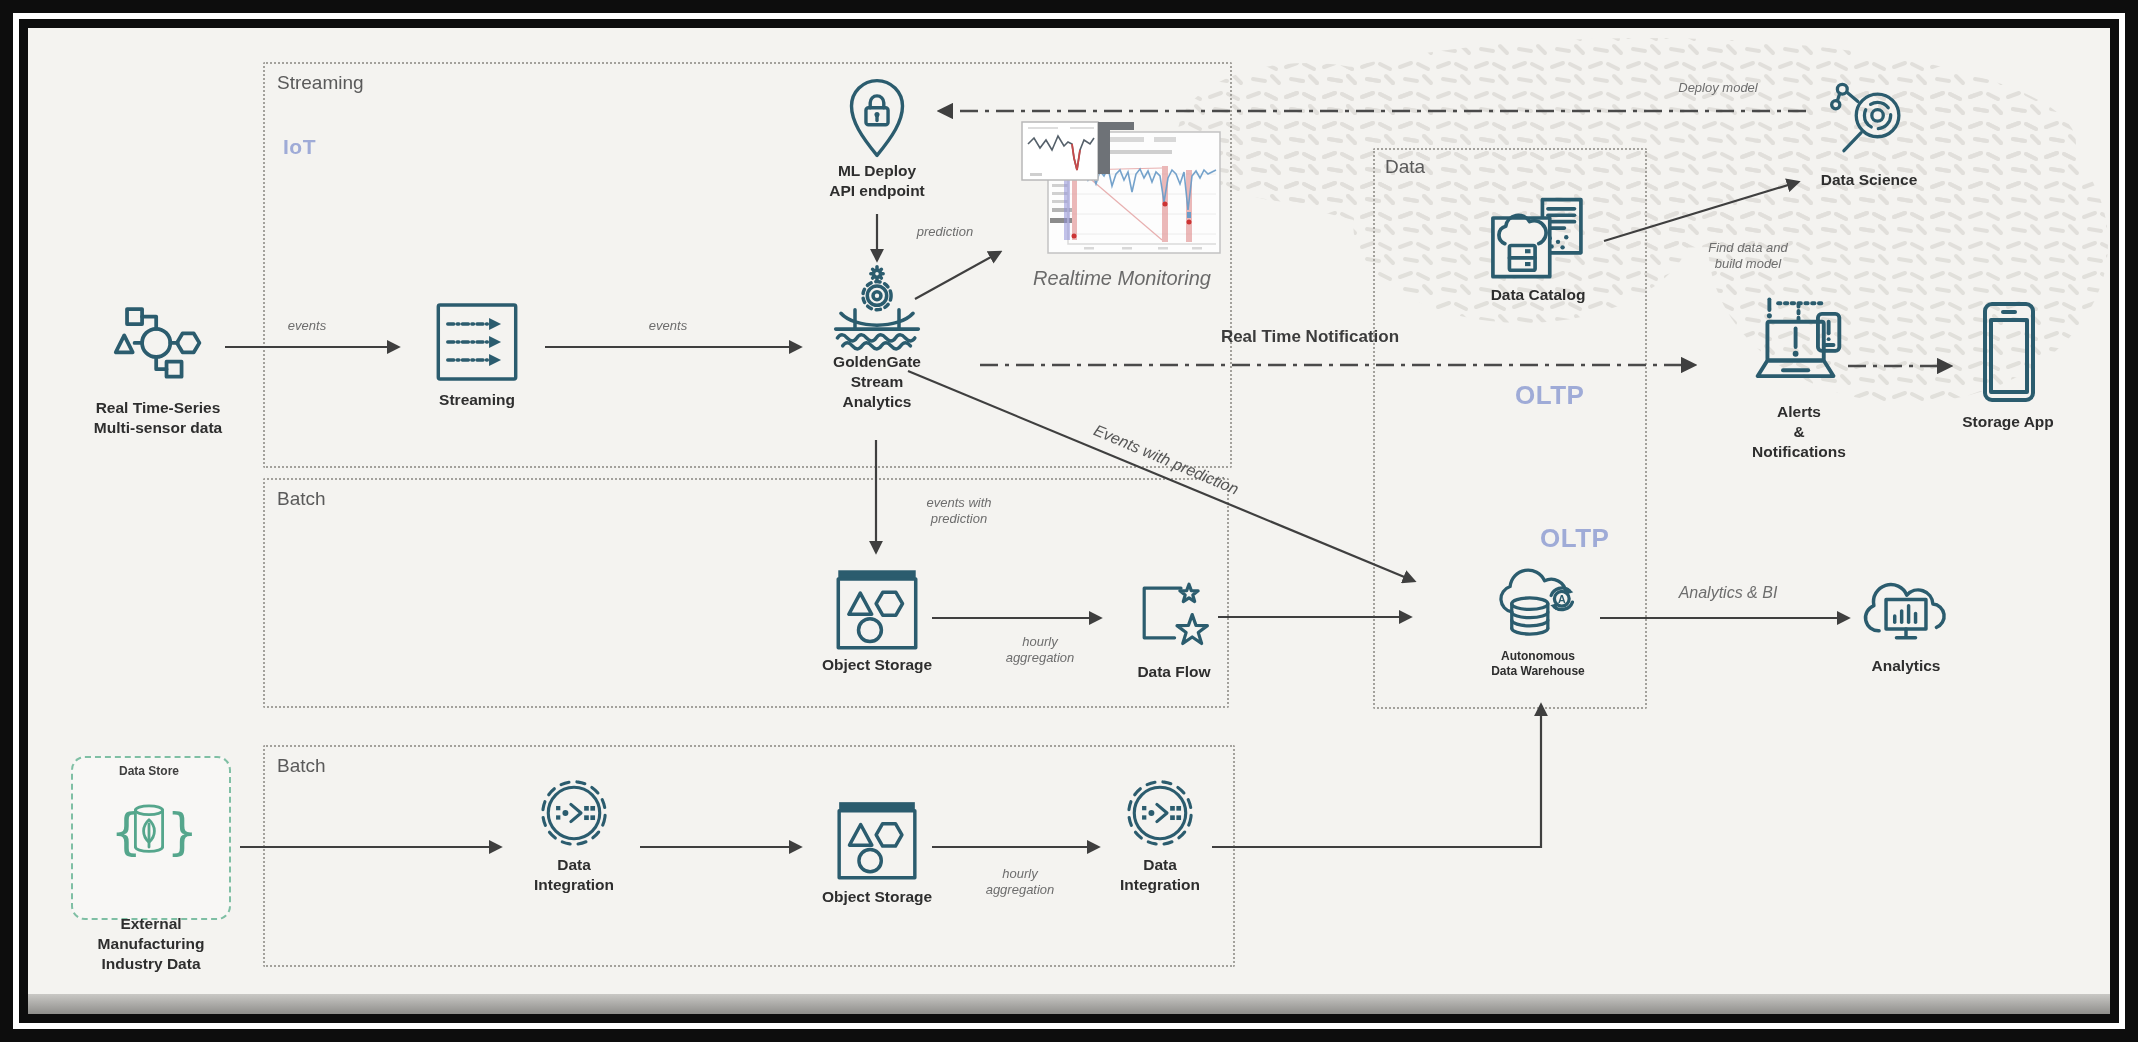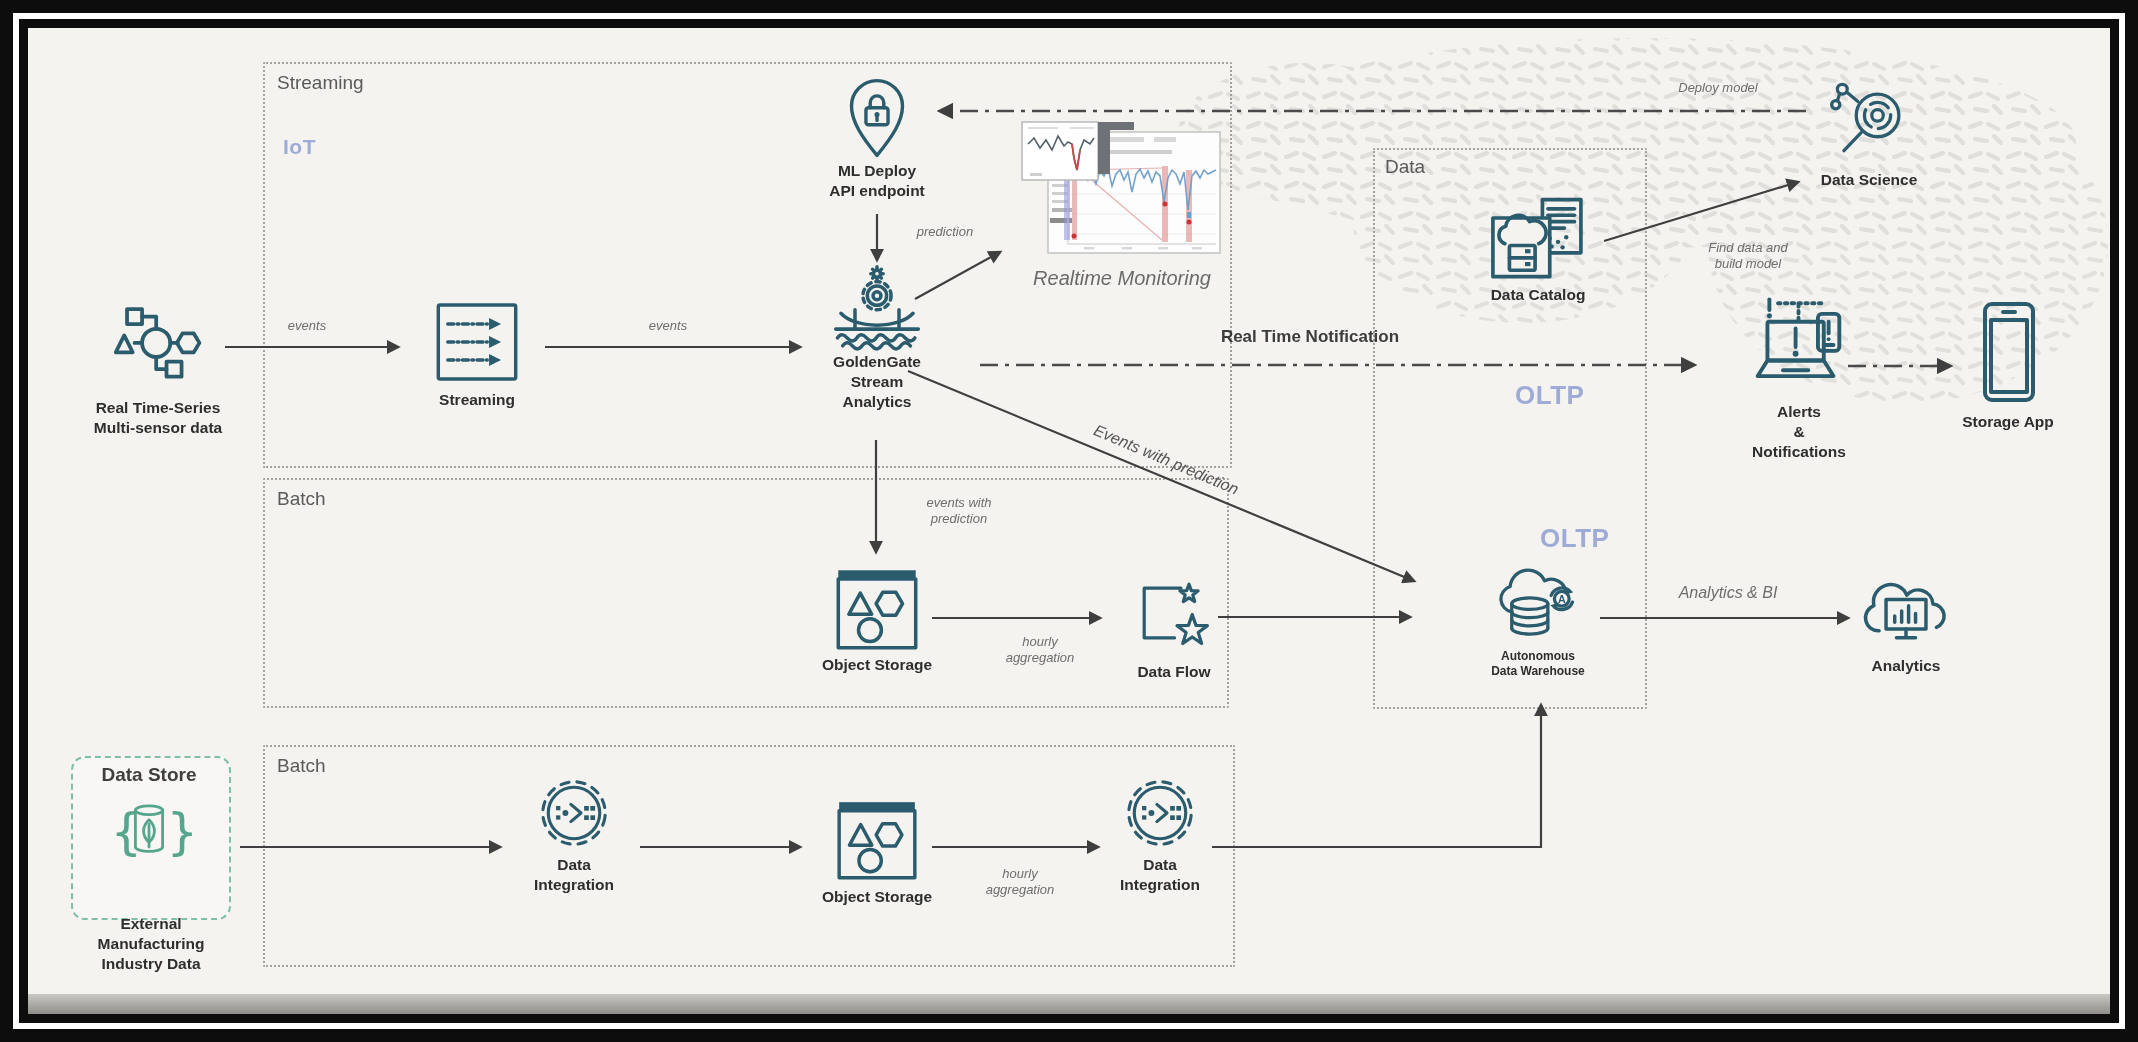--- a/index.html
+++ b/index.html
@@ -17,21 +17,21 @@
   .secbox{position:absolute;border:2px dotted var(--box-border);background:transparent;border-radius:2px;}
   .seclabel{position:absolute;font-size:19px;color:var(--section-label);}
   .tag{position:absolute;font-weight:700;font-size:21px;color:var(--accent-periwinkle);letter-spacing:.5px;}
   .tag.big{font-size:26px;}
   
   .nlabel{position:absolute;font-size:15.5px;font-weight:600;color:var(--label-text);text-align:center;white-space:pre-line;line-height:1.28;transform:translateX(-50%);}
   .ann{position:absolute;font-style:italic;font-size:13px;color:var(--annotation-text);white-space:pre-line;text-align:center;line-height:1.25;transform:translateX(-50%);}
   .rtn{position:absolute;font-size:17px;font-weight:600;color:#3c3c3c;transform:translateX(-50%);white-space:nowrap;}
   .mon-label{position:absolute;font-style:italic;font-size:20px;color:#6a6a6a;transform:translateX(-50%);white-space:nowrap;}
   .rot{position:absolute;font-style:italic;font-size:16px;color:#575757;transform:translate(-50%,-50%) rotate(23deg);white-space:nowrap;}
-  .dstore-title{position:absolute;font-size:19px;font-weight:600;color:#3f3f3f;transform:translateX(-50%);}
+  .dstore-title{position:absolute;font-size:12px;font-weight:600;color:#3f3f3f;transform:translateX(-50%);}
   
   #arrows{position:absolute;left:0;top:0;pointer-events:none;}
   #arrows .sa{stroke:var(--arrow);stroke-width:2.2;fill:none;}
   #arrows .dd{stroke:#4a4a4a;stroke-width:2.6;fill:none;stroke-dasharray:18 7 4 7;}
   #arrows marker path{fill:var(--arrow);}
   #watermark{position:absolute;left:0;top:0;pointer-events:none;}
   #bottom-strip{position:absolute;left:0;right:0;bottom:0;height:20px;background:linear-gradient(#c9c8c5,#8f8e8b);}
   .dsbox{position:absolute;border:2px dashed var(--green-border);border-radius:14px;background:rgba(255,255,255,.35);}
 </style>
 </head>

